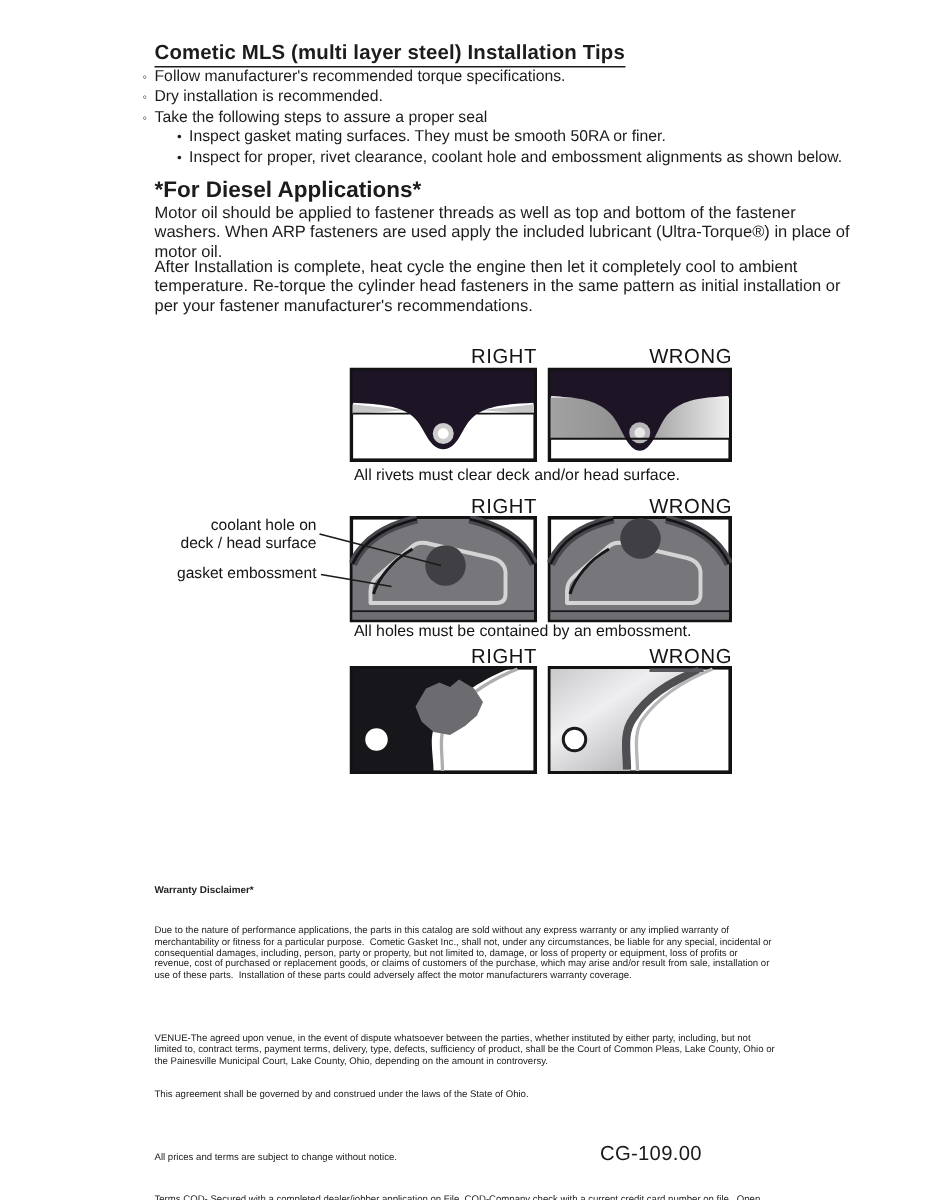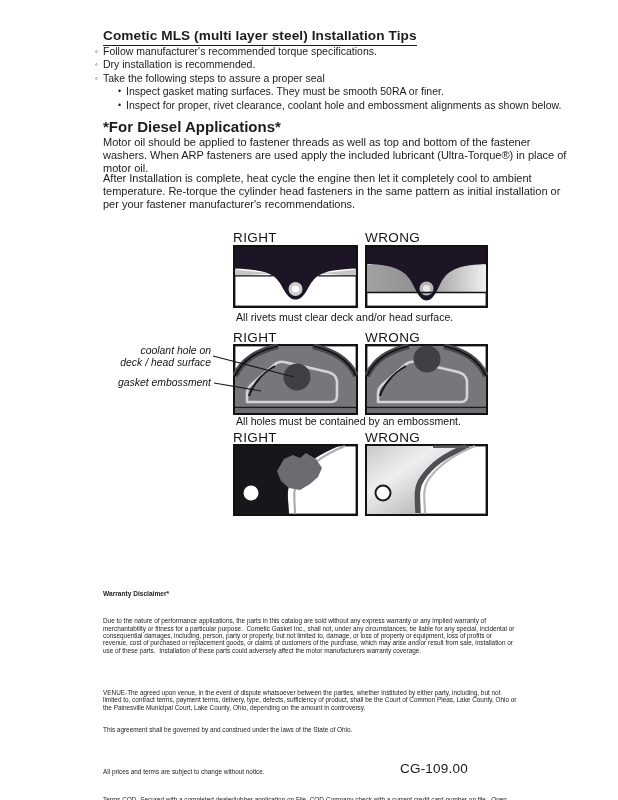--- a/index.html
+++ b/index.html
@@ -7,23 +7,23 @@
         font-family:"Liberation Sans","DejaVu Sans",sans-serif;color:#1c1c1c;}
   .abs{position:absolute;}
   .title{font-size:13.6px;font-weight:bold;border-bottom:1.6px solid #1c1c1c;padding-bottom:2px;letter-spacing:.1px;}
   .bullet-list{font-size:10.5px;line-height:13.4px;}
   .bullet-row{display:flex;align-items:flex-start;}
   .b-marker{width:8px;font-size:8.5px;line-height:13.4px;flex:none;}
   .sub{margin-left:23px;}
   .sub .b-marker{font-size:9px;}
   .h2{font-size:15px;font-weight:bold;}
   .para{font-size:11px;line-height:13.2px;white-space:pre-wrap;}
-  .dg-label{font-size:13.5px;letter-spacing:.4px;text-align:left;color:#141414;}
+  .dg-label{font-size:13.5px;letter-spacing:.4px;text-align:right;color:#141414;}
   .caption{font-size:10.6px;line-height:12.8px;color:#141414;}
-  .ptr-label{font-size:10.4px;line-height:12.4px;text-align:right;color:#141414;font-style:italic;}
+  .ptr-label{font-size:10.4px;line-height:12.4px;text-align:right;color:#141414;}
   .small{font-size:6.4px;line-height:7.3px;white-space:pre-wrap;color:#222;}
   .small b{font-size:6.6px;}
   .small .sp{margin-top:6px;}
   .footer-code{font-size:13.5px;color:#1a1a1a;letter-spacing:.2px;}
   svg{display:block;}
 </style>
 </head>
 <body>
 
 <div class="page">

